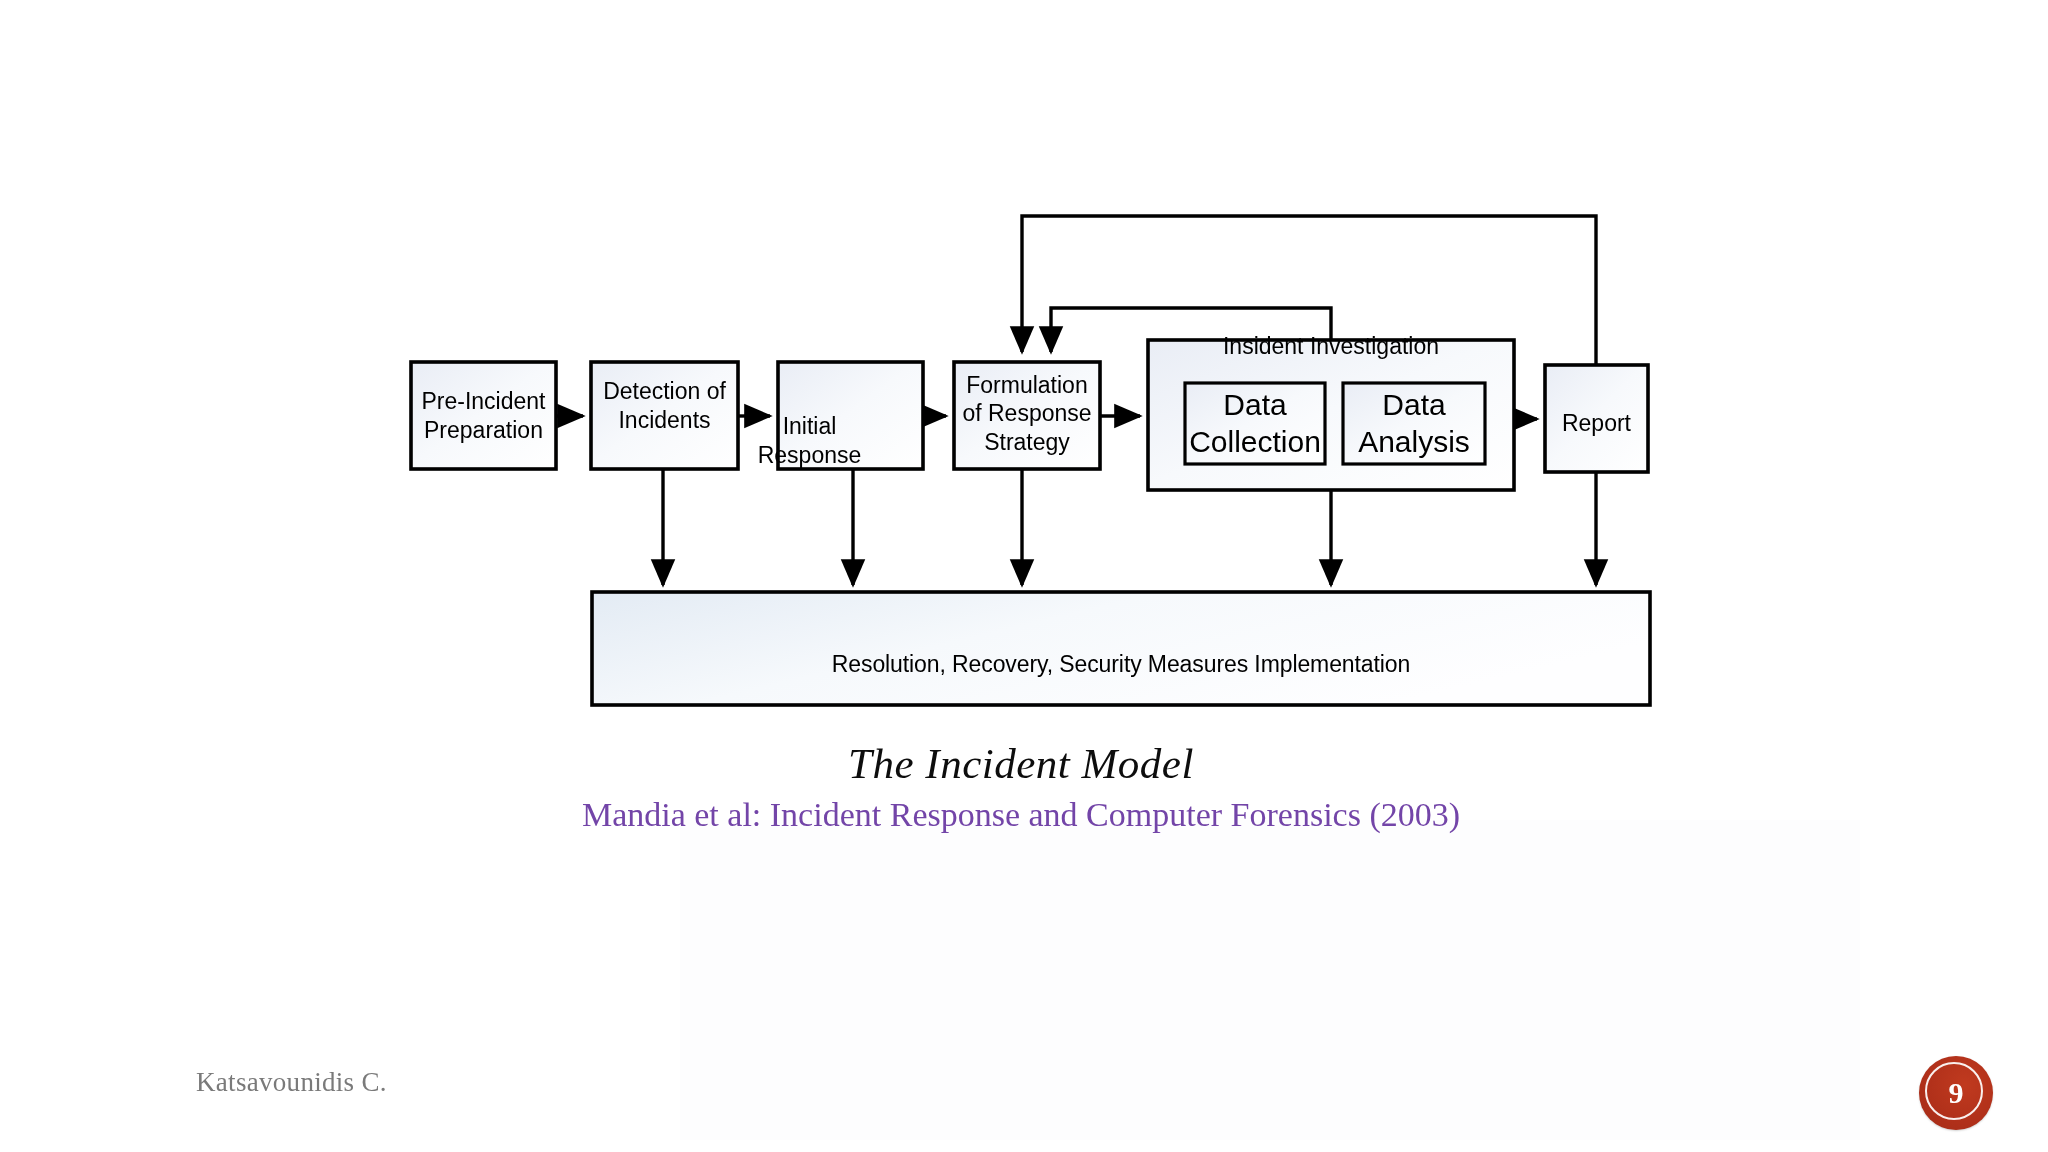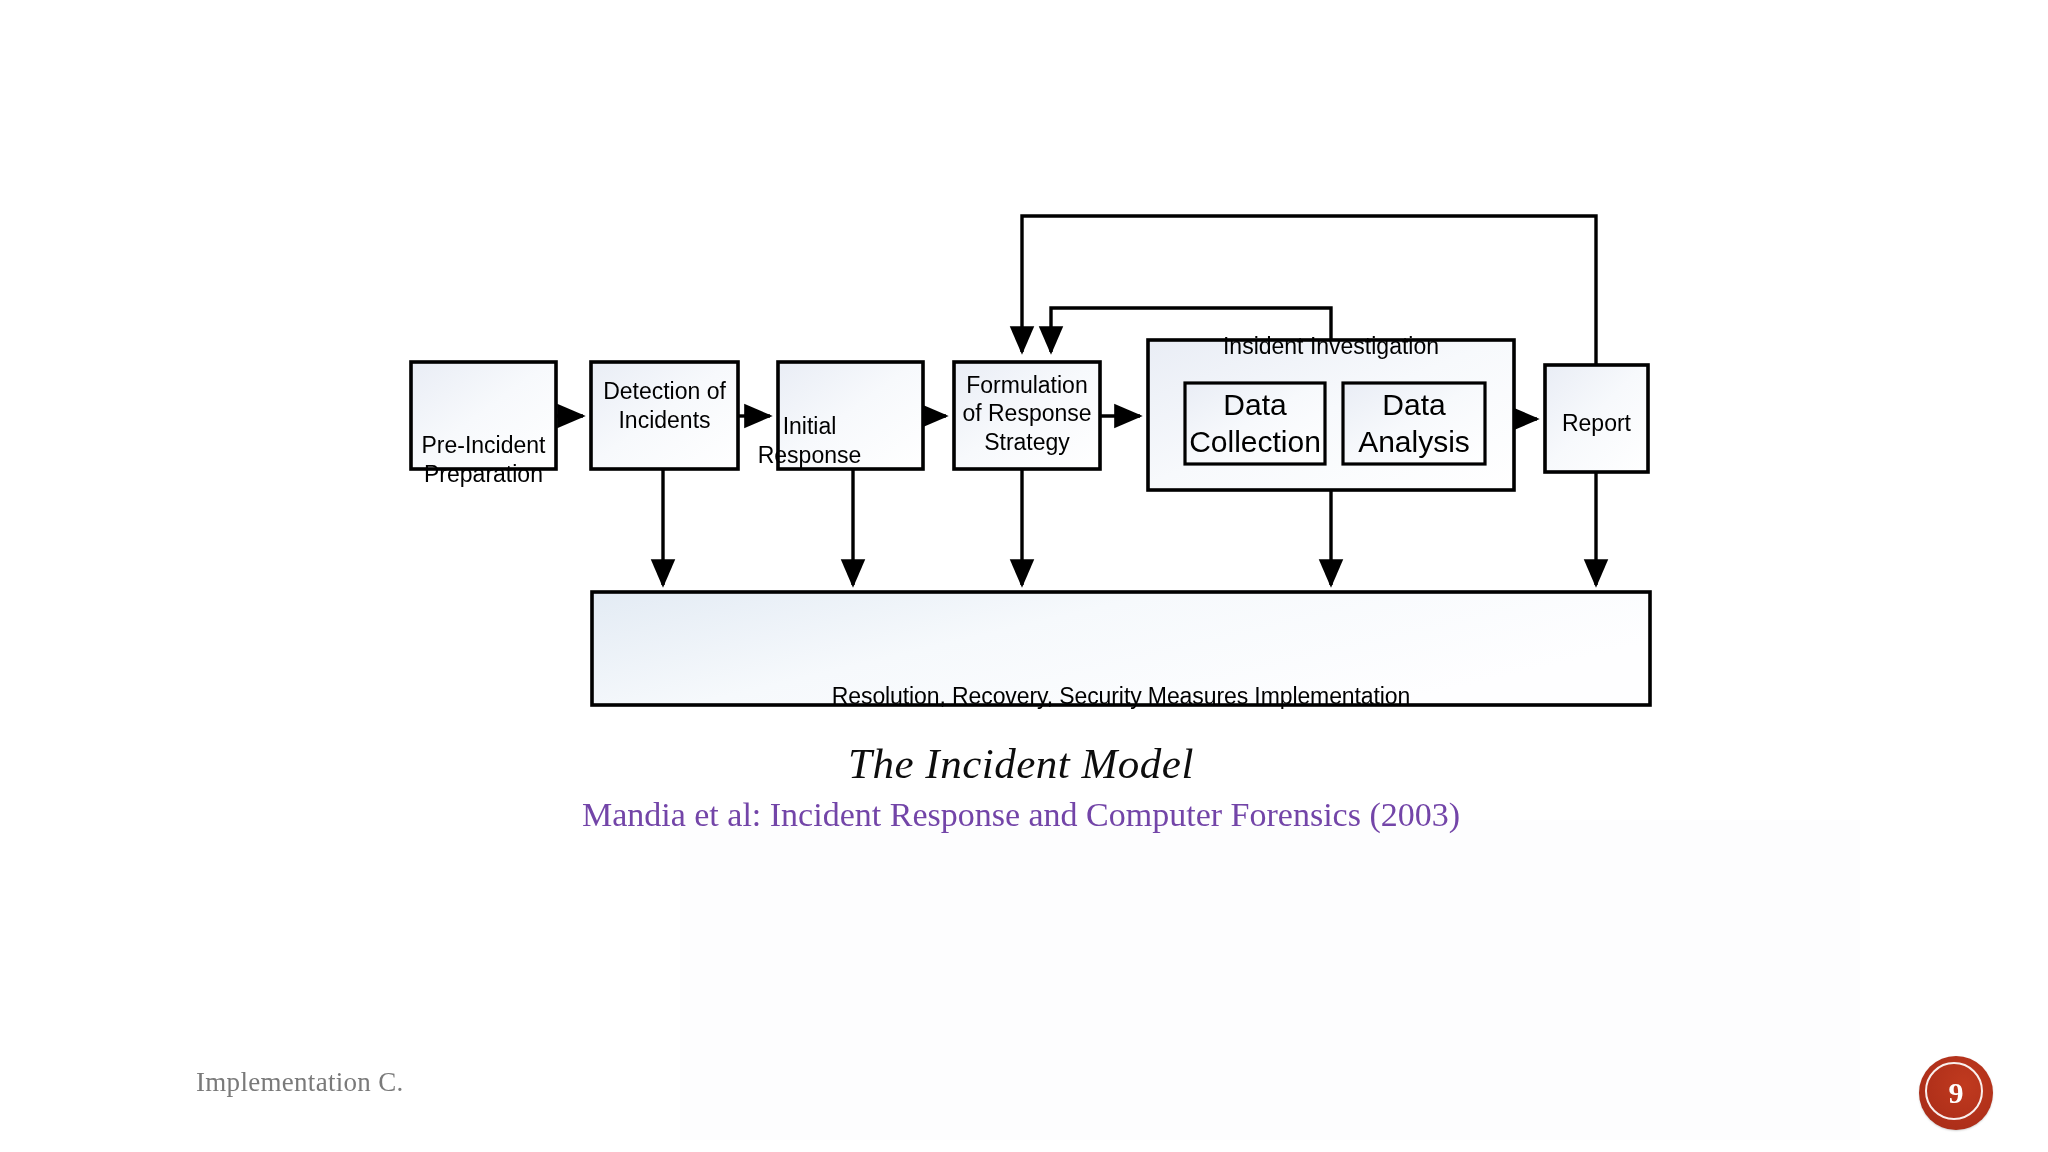--- a/index.html
+++ b/index.html
@@ -180,21 +180,21 @@
 
   <rect x="411" y="362" width="145" height="107" fill="url(#boxGrad)" stroke="#000000" stroke-width="3.6"></rect>
   <rect x="591" y="362" width="147" height="107" fill="url(#boxGrad)" stroke="#000000" stroke-width="3.6"></rect>
   <rect x="778" y="362" width="145" height="107" fill="url(#boxGrad)" stroke="#000000" stroke-width="3.6"></rect>
   <rect x="954" y="362" width="146" height="107" fill="url(#boxGrad)" stroke="#000000" stroke-width="3.6"></rect>
   <rect x="1545" y="365" width="103" height="107" fill="url(#boxGrad)" stroke="#000000" stroke-width="3.6"></rect>
 
   <rect x="592" y="592" width="1058" height="113" fill="url(#barGrad)" stroke="#000000" stroke-width="3.6"></rect>
 </svg>
 
-<div class="box-label sz-main" style="left:411px; top:362px; width:145px; height:107px;margin-top:44px;">Pre-Incident
+<div class="box-label sz-main" style="left:411px; top:362px; width:145px; height:107px;">Pre-Incident
 Preparation</div>
 
 <div class="box-label sz-main" style="left:591px; top:362px; width:147px; height:87px;">Detection of
 Incidents</div>
 
 <div class="box-label sz-main" style="left:737px; top:362px; width:145px; height:123px;margin-top:17px;">Initial
 Response</div>
 
 <div class="box-label sz-main" style="left:954px; top:360px; width:146px; height:107px;">Formulation
 of Response
@@ -203,26 +203,26 @@
 <div class="box-label sz-main" style="left:1545px; top:365px; width:103px; height:116px;">Report</div>
 
 <div class="box-label sz-group" style="left:1148px; top:326px; width:366px; height:40px;">Insident Investigation</div>
 
 <div class="box-label sz-inner" style="left:1185px; top:383px; width:140px; height:81px;">Data
 Collection</div>
 
 <div class="box-label sz-inner" style="left:1343px; top:383px; width:142px; height:81px;">Data
 Analysis</div>
 
-<div class="box-label sz-bar" style="left:592px; top:592px; width:1058px; height:144px;margin-top:32px;">Resolution, Recovery, Security Measures Implementation</div>
+<div class="box-label sz-bar" style="left:592px; top:592px; width:1058px; height:144px;">Resolution, Recovery, Security Measures Implementation</div>
 
 <div class="caption-wrap">
   <div class="caption-inner">
     <div class="caption-title">The Incident Model</div>
     <div class="caption-sub">Mandia et al: Incident Response and Computer Forensics (2003)</div>
   </div>
 </div>
 
-<div class="footer-author">Implementation C.</div>
+<div class="footer-author">Katsavounidis C.</div>
 
 <div class="page-badge">
   <span class="page-badge-num">9</span>
 </div>
 
 </body></html>

